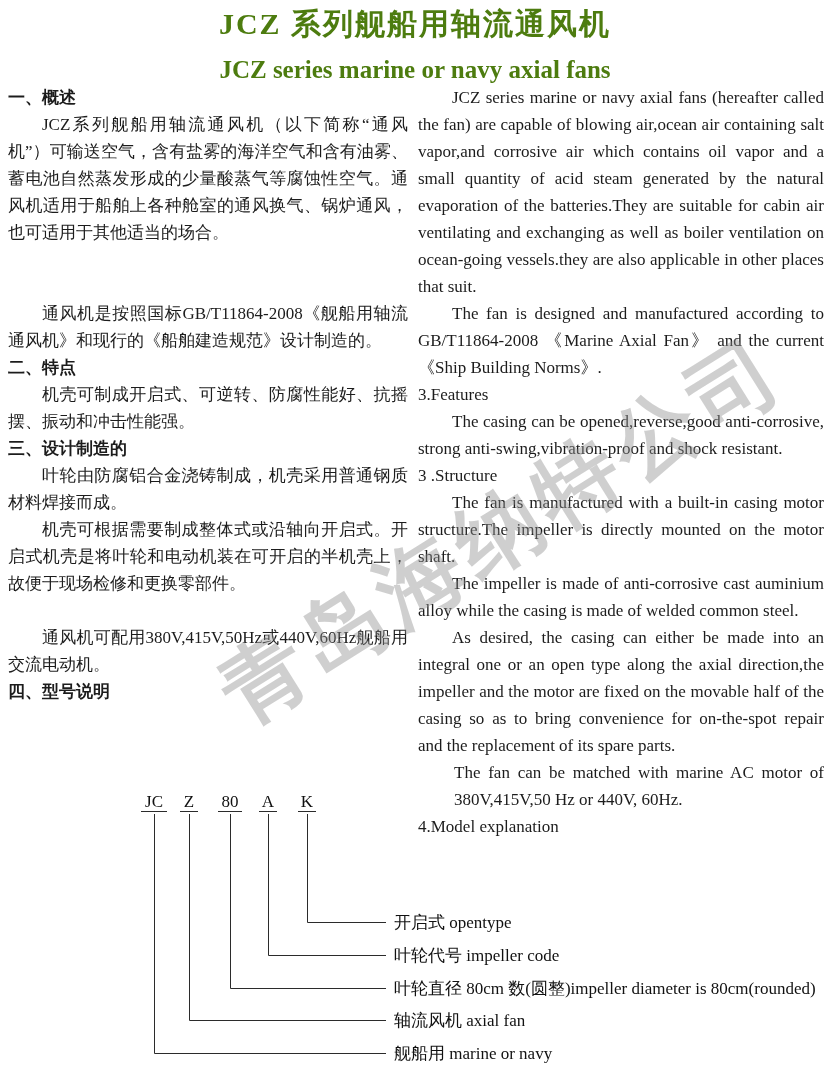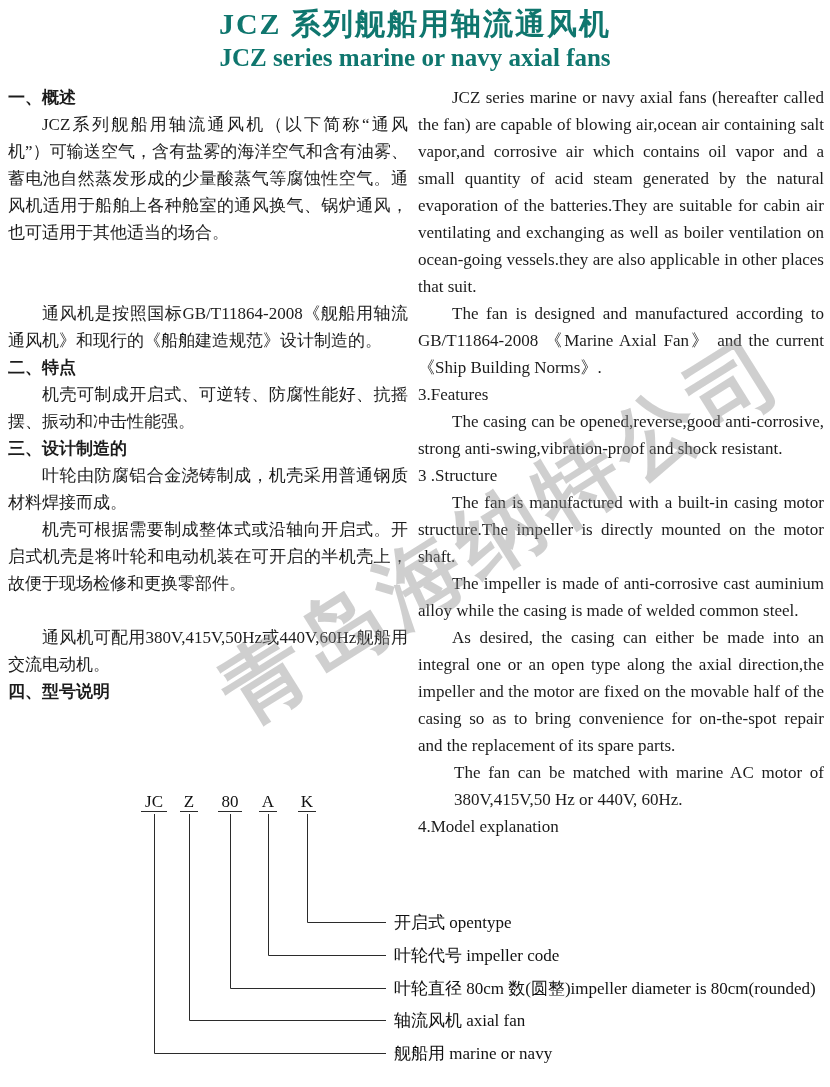--- a/index.html
+++ b/index.html
@@ -4,21 +4,21 @@
 <title>Document</title>
 <style>
   html,body{margin:0;padding:0;background:#ffffff;}
   .page{
     position:relative;width:830px;height:1087px;background:#ffffff;
     font-family:"Liberation Serif","DejaVu Serif",serif;color:#1c1c1c;
     overflow:hidden;margin:0 auto;
   }
   .titles{position:absolute;top:6px;left:0;width:100%;text-align:center;}
   .title-zh{font-size:30px;font-weight:bold;letter-spacing:2px;line-height:36px;}
-  .title-en{font-size:25px;font-weight:bold;line-height:30px;margin-top:1px;}
+  .title-en{font-size:25px;font-weight:bold;line-height:30px;margin-top:13px;}
   .col{position:absolute;top:84px;font-size:17px;line-height:27px;text-align:justify;}
   .col-left{left:8px;width:400px;}
   .col-right{left:418px;width:406px;}
   .col p{margin:0;text-indent:2em;}
   .col p.noindent{text-indent:0;margin-left:36px;}
   .zh-heading{
     font-weight:bold;text-indent:0 !important;
     font-family:"Liberation Sans","DejaVu Sans",sans-serif;
   }
   .en-heading{text-indent:0 !important;}
@@ -38,21 +38,21 @@
     font-size:17px;fill:#111;
     font-family:"Liberation Serif","DejaVu Serif",serif;
   }
   .diagram text.code{font-size:17px;}
 </style>
 </head>
 <body>
 
 <div class="page">
 
-  <div class="titles" style="color:#0f766e;">
+  <div class="titles" style="color:#4d7c0f;">
     <div class="title-zh">JCZ 系列舰船用轴流通风机</div>
     <div class="title-en">JCZ series marine or navy axial fans</div>
   </div>
 
   <div class="col col-left">
     <p class="zh-heading">一、概述</p>
     <p>JCZ系列舰船用轴流通风机（以下简称“通风机”）可输送空气，含有盐雾的海洋空气和含有油雾、蓄电池自然蒸发形成的少量酸蒸气等腐蚀性空气。通风机适用于船舶上各种舱室的通风换气、锅炉通风，也可适用于其他适当的场合。</p>
     <p class="gap2">通风机是按照国标GB/T11864-2008《舰船用轴流通风机》和现行的《船舶建造规范》设计制造的。</p>
     <p class="zh-heading">二、特点</p>
     <p>机壳可制成开启式、可逆转、防腐性能好、抗摇摆、振动和冲击性能强。</p>

